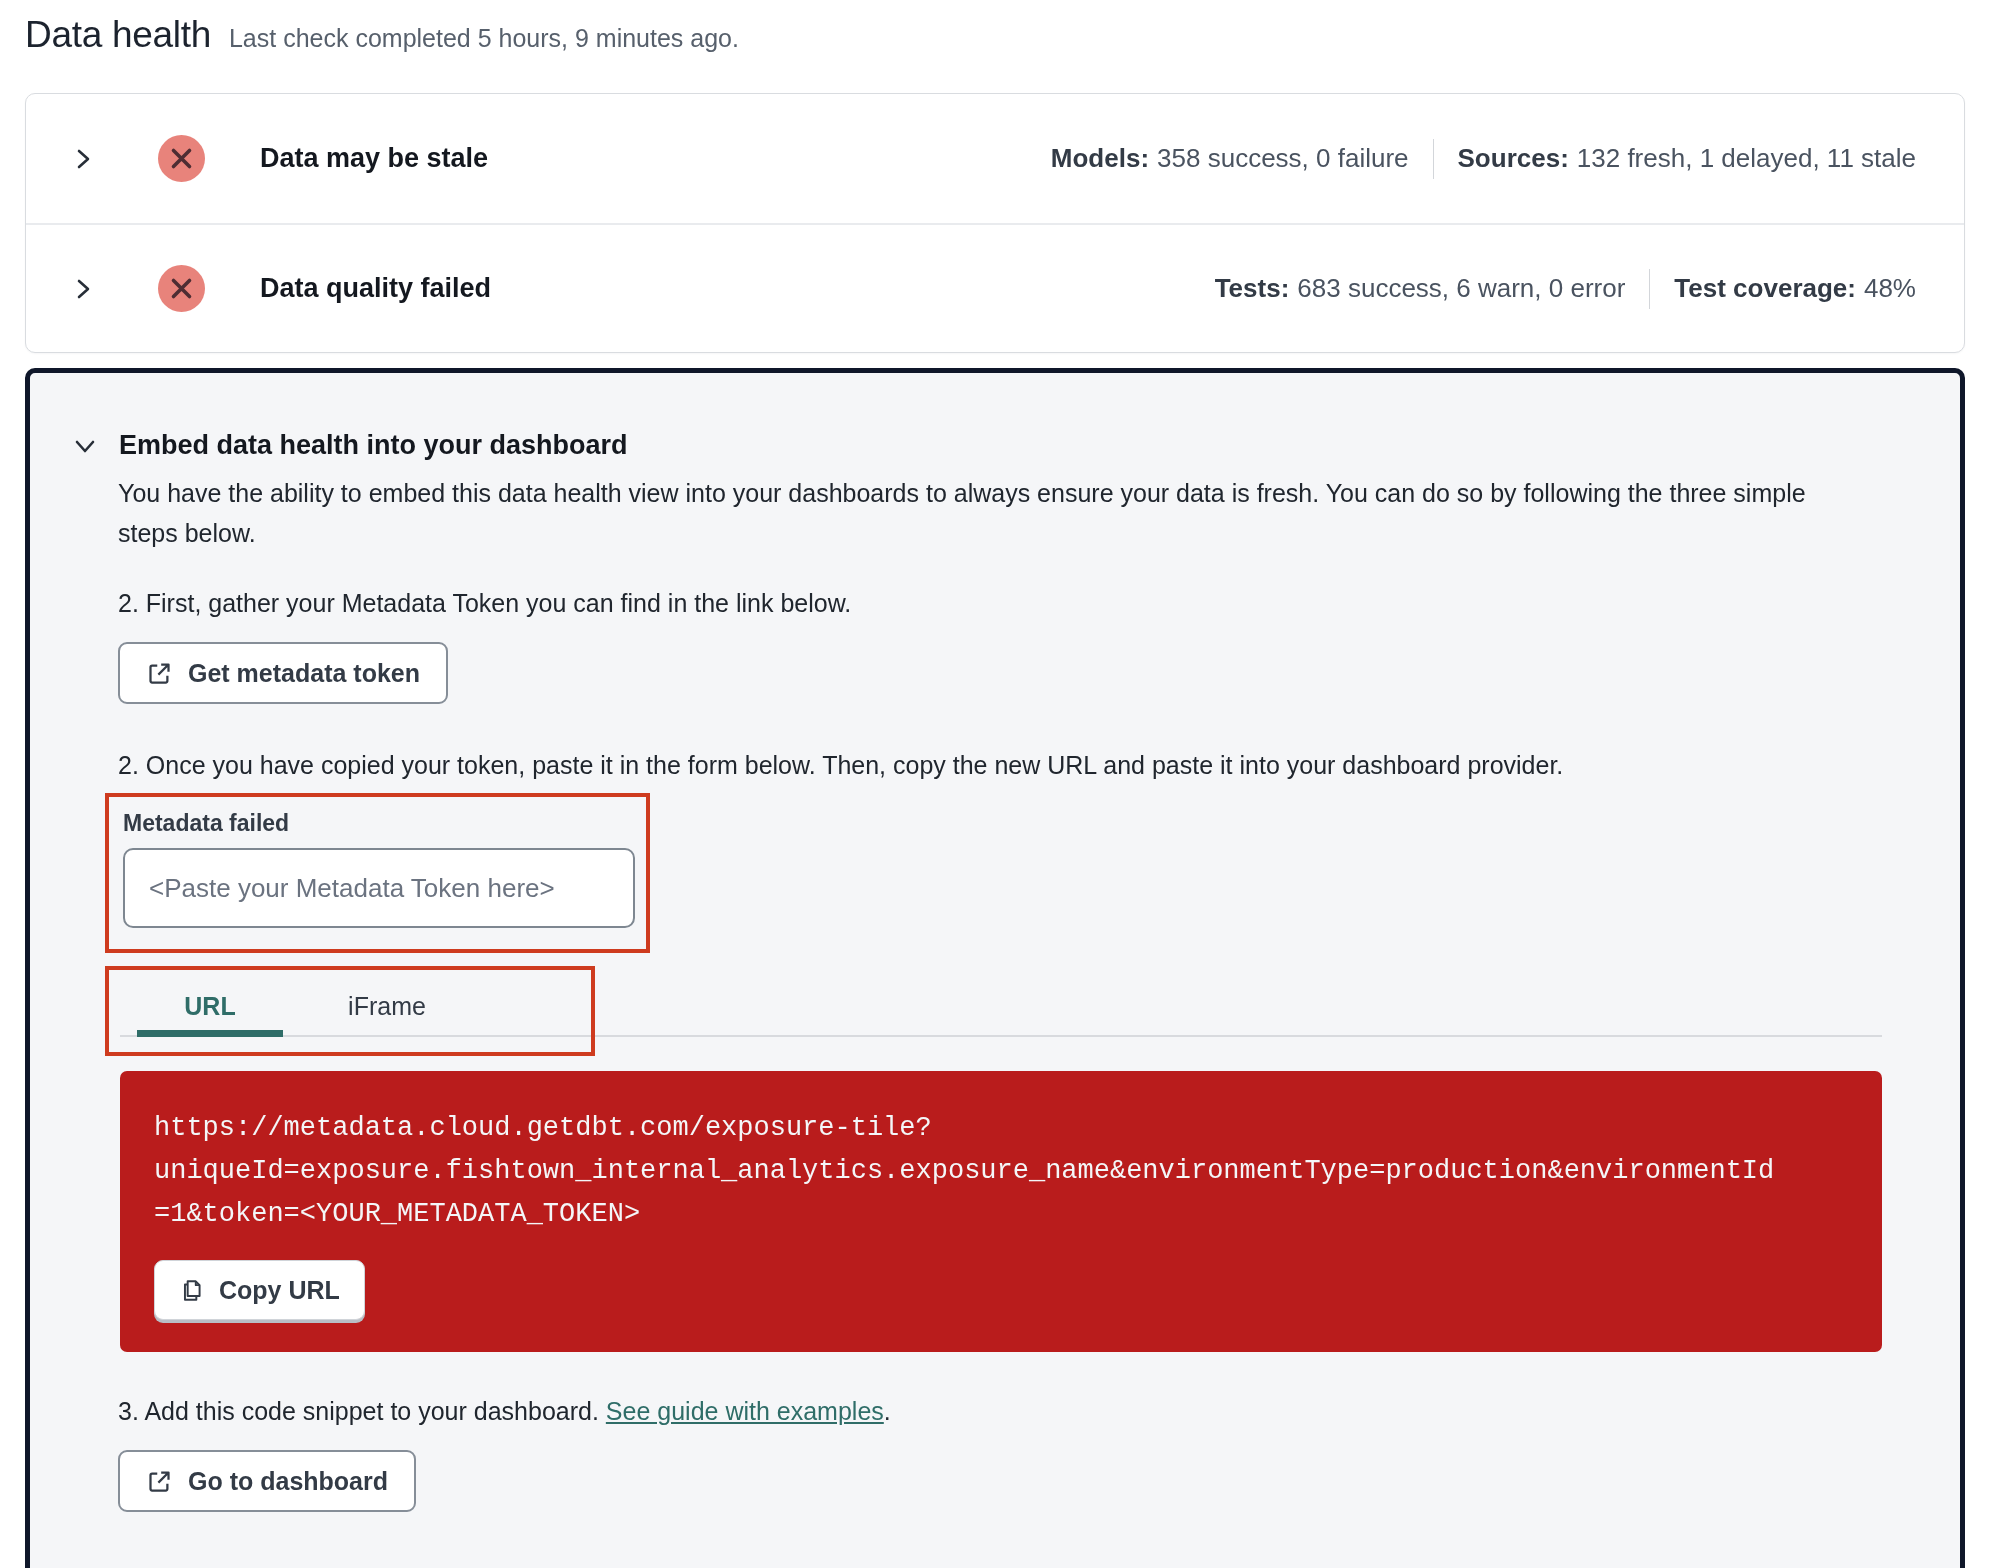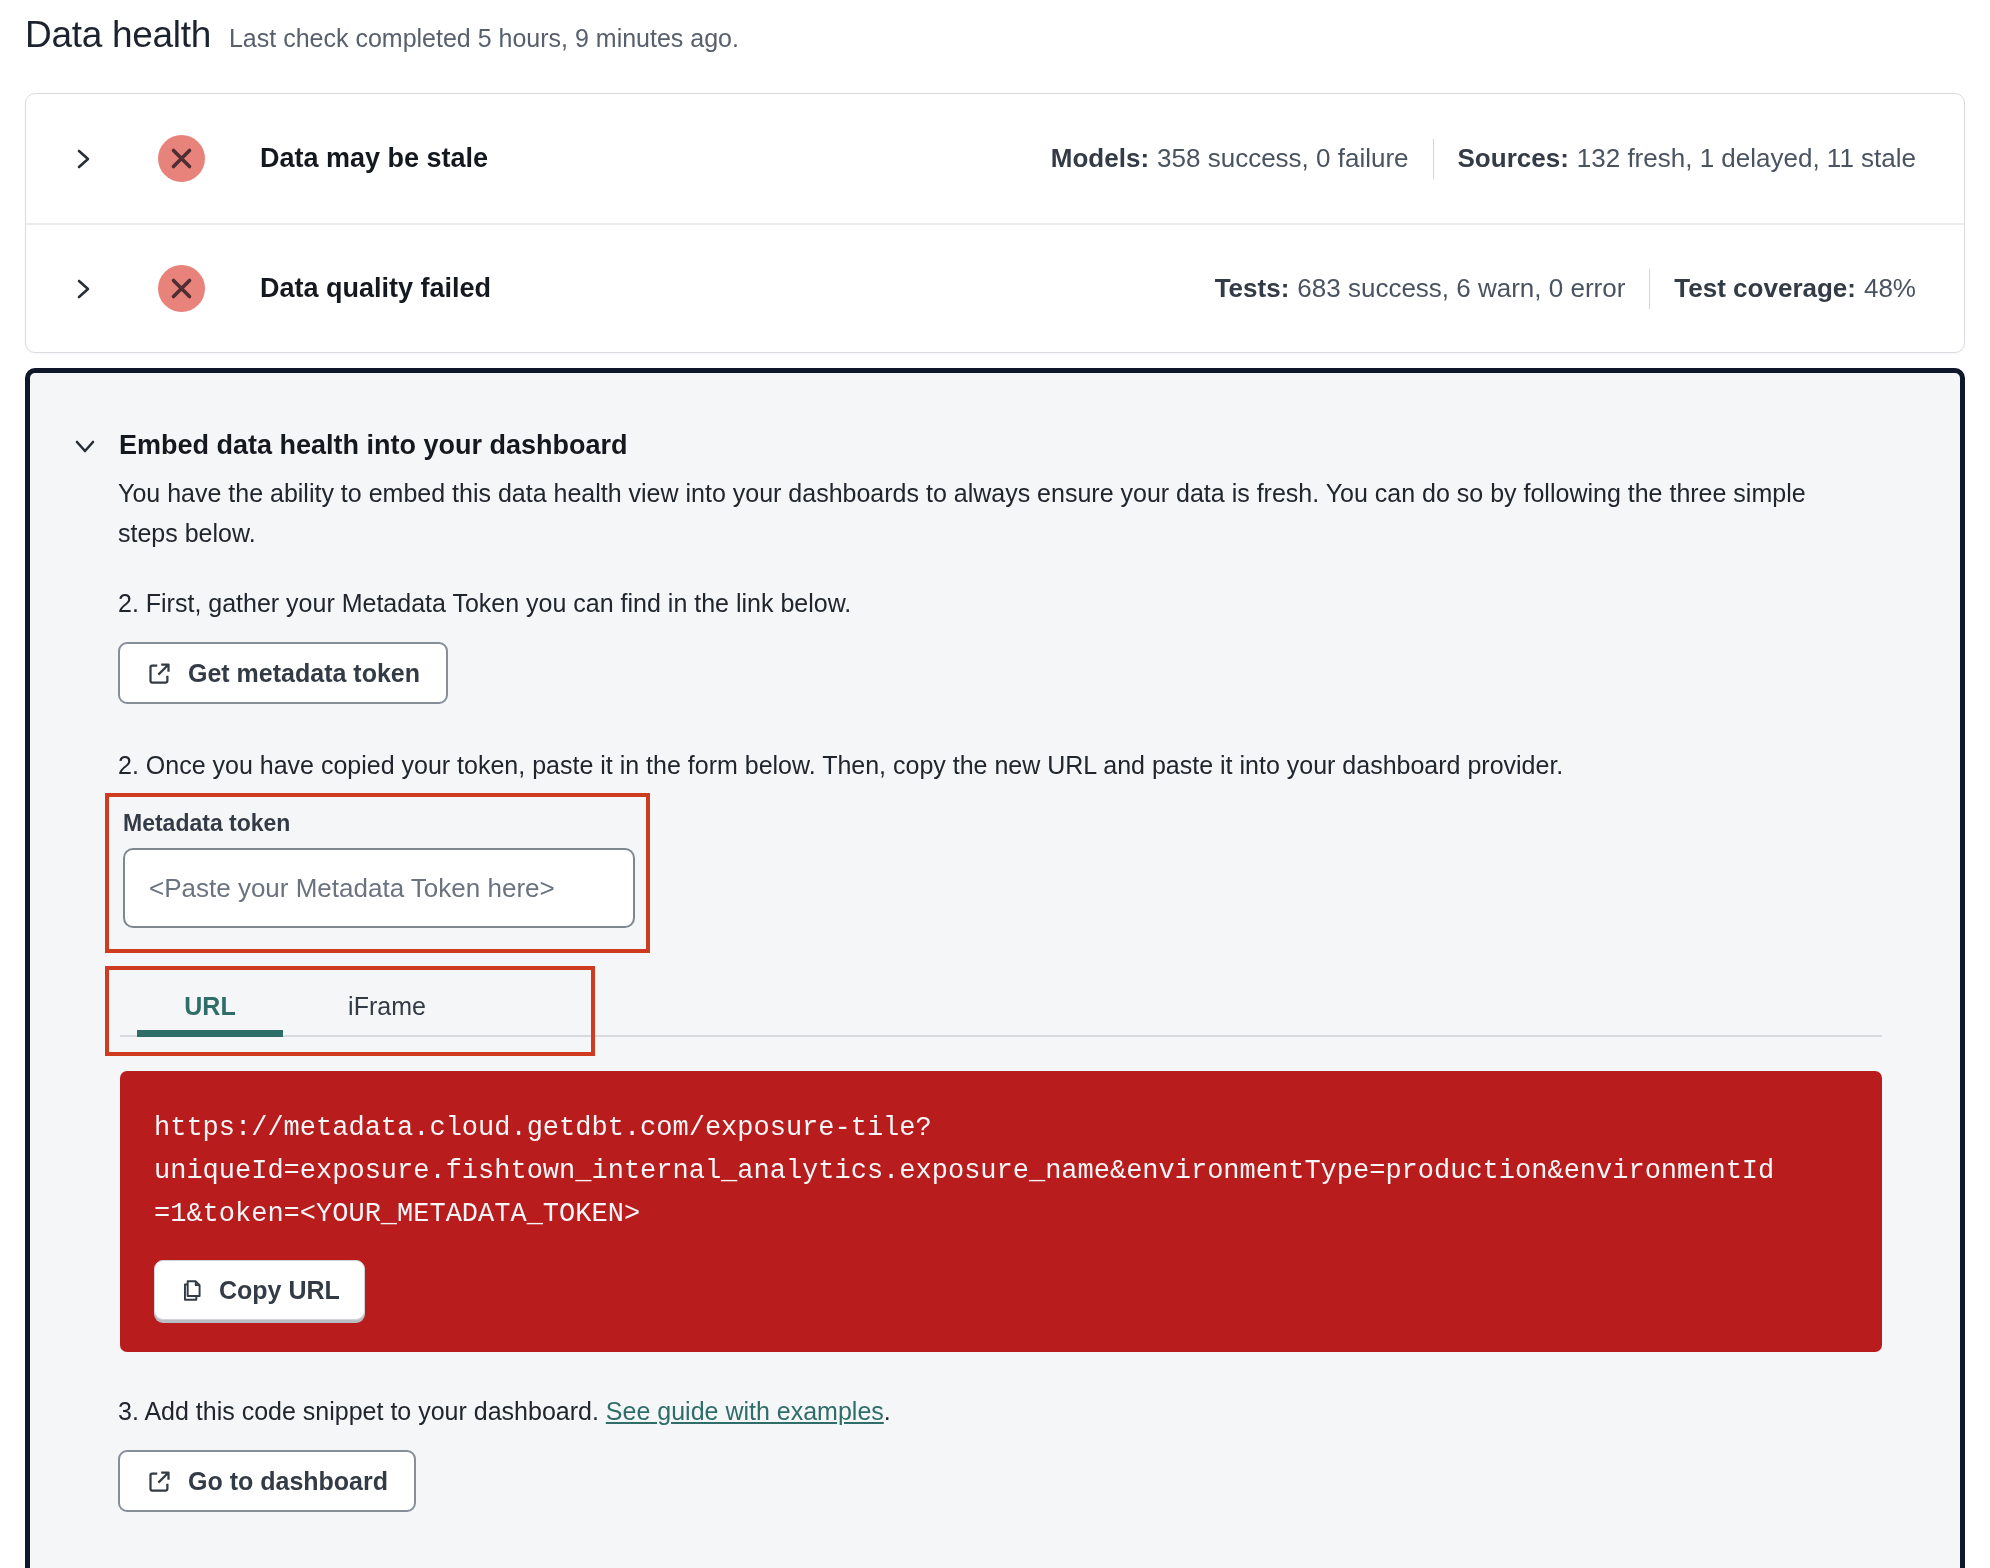--- a/index.html
+++ b/index.html
@@ -134,21 +134,21 @@
       <svg class="bicon" viewBox="0 0 24 24">
         <path d="M10 5 H5.5 A1.5 1.5 0 0 0 4 6.5 V18.5 A1.5 1.5 0 0 0 5.5 20 H17.5 A1.5 1.5 0 0 0 19 18.5 V14" fill="none" stroke="#333b46" stroke-width="2"></path>
         <path d="M13.5 4 H20 V10.5 M20 4 L11 13" fill="none" stroke="#333b46" stroke-width="2" stroke-linejoin="round"></path>
       </svg>
       <span>Get metadata token</span>
     </button>
 
     <p class="step step-2">2. Once you have copied your token, paste it in the form below. Then, copy the new URL and paste it into your dashboard provider.</p>
 
     <div class="annotation token-annotation">
-      <label class="token-label">Metadata token</label>
+      <label class="token-label">Metadata failed</label>
       <input class="token-input" type="text" placeholder="&lt;Paste your Metadata Token here&gt;" style="">
     </div>
 
     <div class="tabs-row">
       <div class="hairline"></div>
       <div class="annotation tabs-annotation">
         <div class="tab active">
           <span>URL</span>
           <div class="tab-underline"></div>
         </div>

